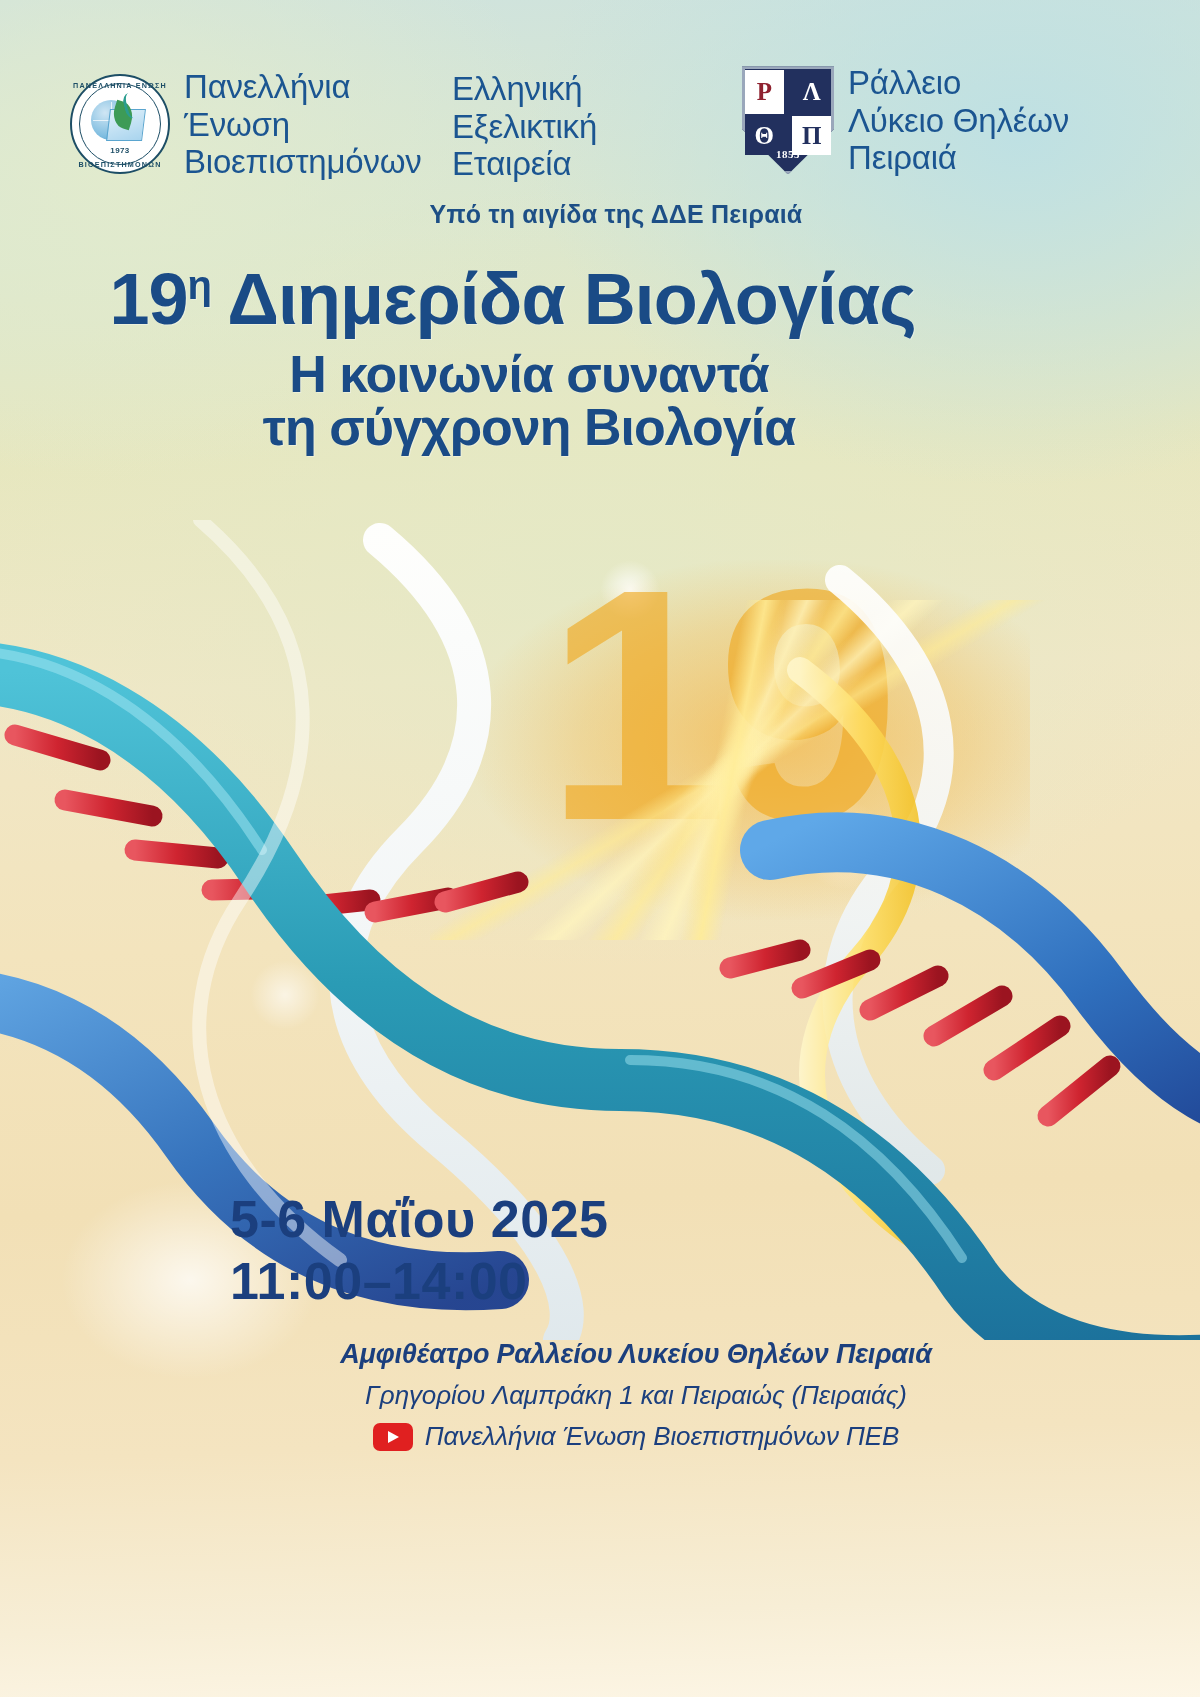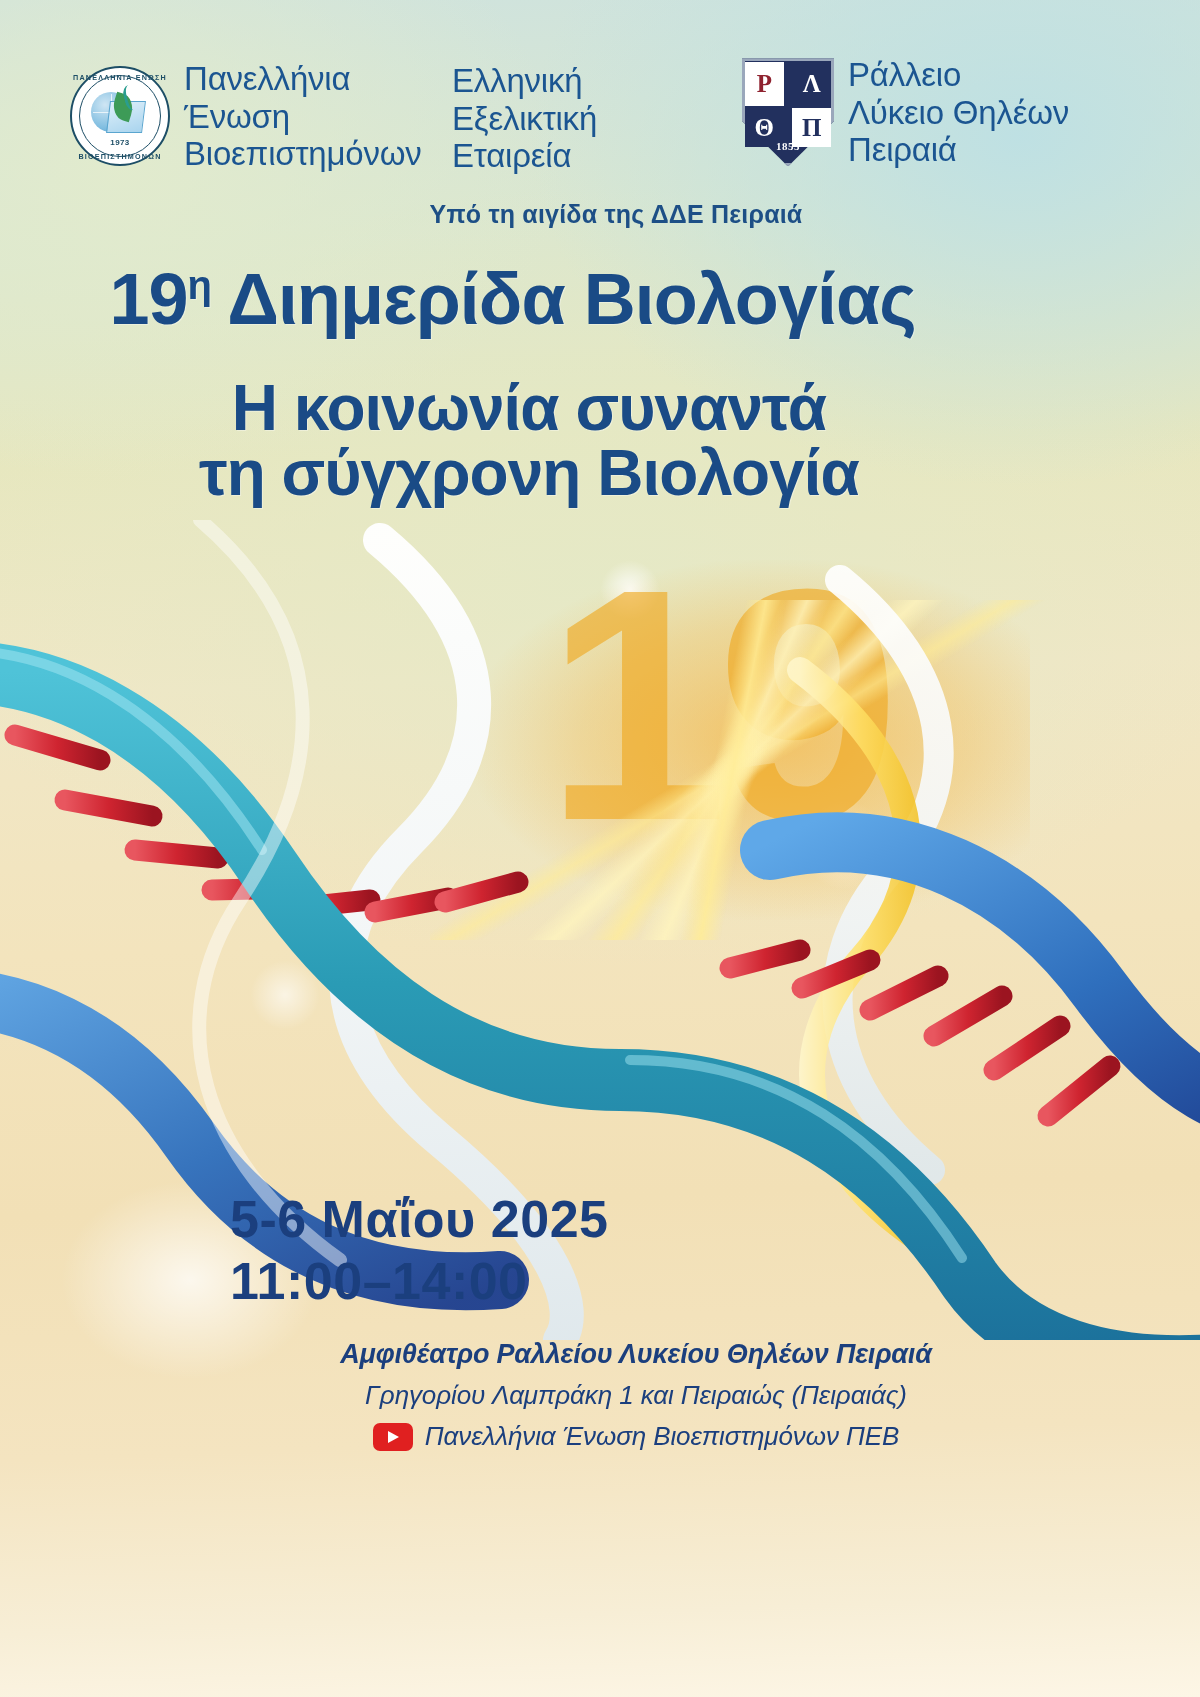--- a/index.html
+++ b/index.html
@@ -15,21 +15,21 @@
       radial-gradient(ellipse 700px 500px at 85% 8%, rgba(189,224,228,.95) 0%, rgba(189,224,228,0) 70%),
       radial-gradient(ellipse 620px 430px at 10% 10%, rgba(226,235,205,.95) 0%, rgba(226,235,205,0) 72%),
       radial-gradient(ellipse 900px 520px at 50% 34%, rgba(228,233,198,.85) 0%, rgba(228,233,198,0) 75%),
       linear-gradient(178deg,#cfe3dd 0%,#dbe7cf 14%,#e7e7bf 27%,#f0e7c6 40%,#f3e4bd 55%,#f2e0b6 70%,#f4e4c0 84%,#f7eed6 94%,#fdf6e6 100%);
   }
 
   
   .blob{position:absolute;border-radius:50%;pointer-events:none;}
 
   
-  .logos{position:absolute;top:52px;left:0;width:1080px;height:128px;}
+  .logos{position:absolute;top:60px;left:0;width:1080px;height:128px;}
   .logo-group{position:absolute;display:flex;align-items:center;gap:14px;}
   .logo-text{
     color:#1b5591;font-weight:normal;font-size:33px;line-height:1.14;
     letter-spacing:-0.2px;white-space:nowrap;
   }
   .logo-text span{display:block;}
 
   
   .pev-emblem{position:relative;width:100px;height:100px;border-radius:50%;
     background:#fff;border:2px solid #1d4e66;box-sizing:border-box;}
@@ -77,22 +77,22 @@
   }
 
   
   .title1{
     position:absolute;top:258px;left:0;width:1025px;text-align:center;
     color:#1a4b86;font-weight:bold;font-size:72px;letter-spacing:-1px;
     text-shadow:1px 1px 0 rgba(255,255,255,.35);
   }
   .title1 sup{font-size:40px;vertical-align:super;}
   .title2{
-    position:absolute;top:376px;left:0;width:1058px;text-align:center;
-    color:#1a4b86;font-weight:bold;font-size:64px;line-height:1.02;letter-spacing:-1px;
+    position:absolute;top:348px;left:0;width:1058px;text-align:center;
+    color:#1a4b86;font-weight:bold;font-size:52px;line-height:1.02;letter-spacing:-1px;
     text-shadow:1px 1px 0 rgba(255,255,255,.35);
   }
   .title2 span{display:block;}
 
   
   .wm19{
     position:absolute;left:545px;top:540px;width:440px;height:360px;
     font-size:330px;font-weight:bold;color:#f0a81e;opacity:.62;
     font-family:"Liberation Sans",sans-serif;letter-spacing:-12px;line-height:330px;
   }

